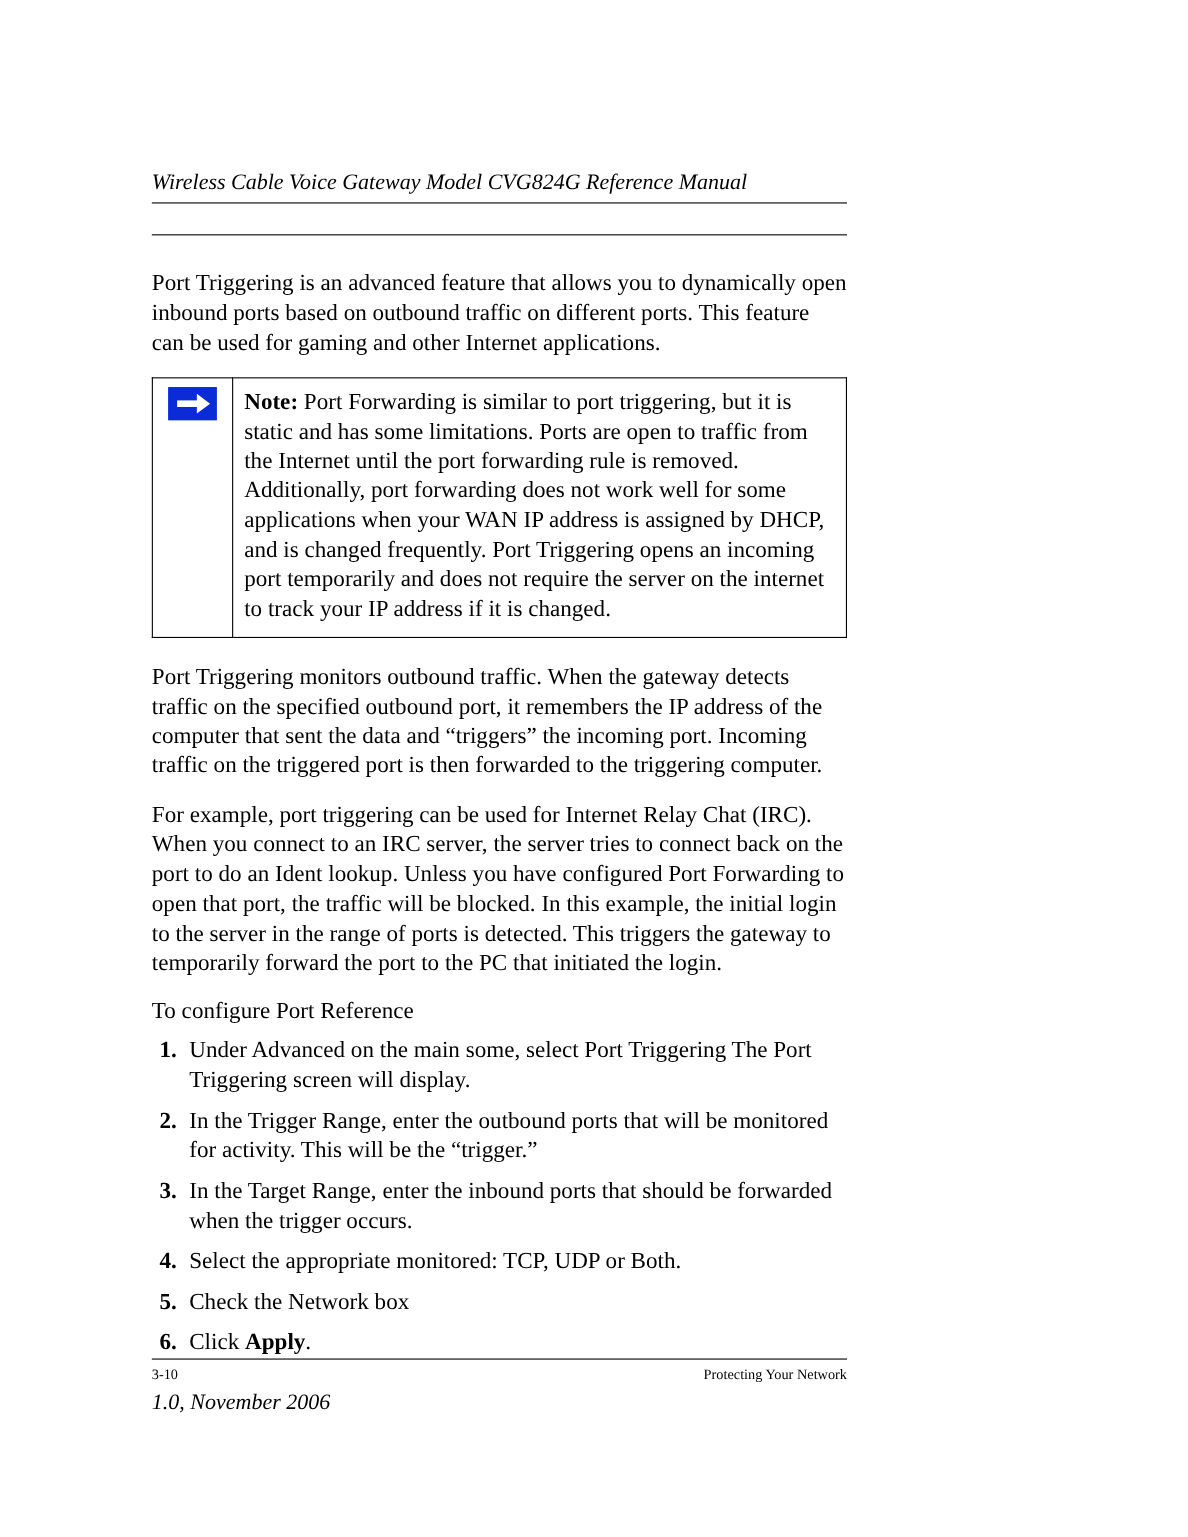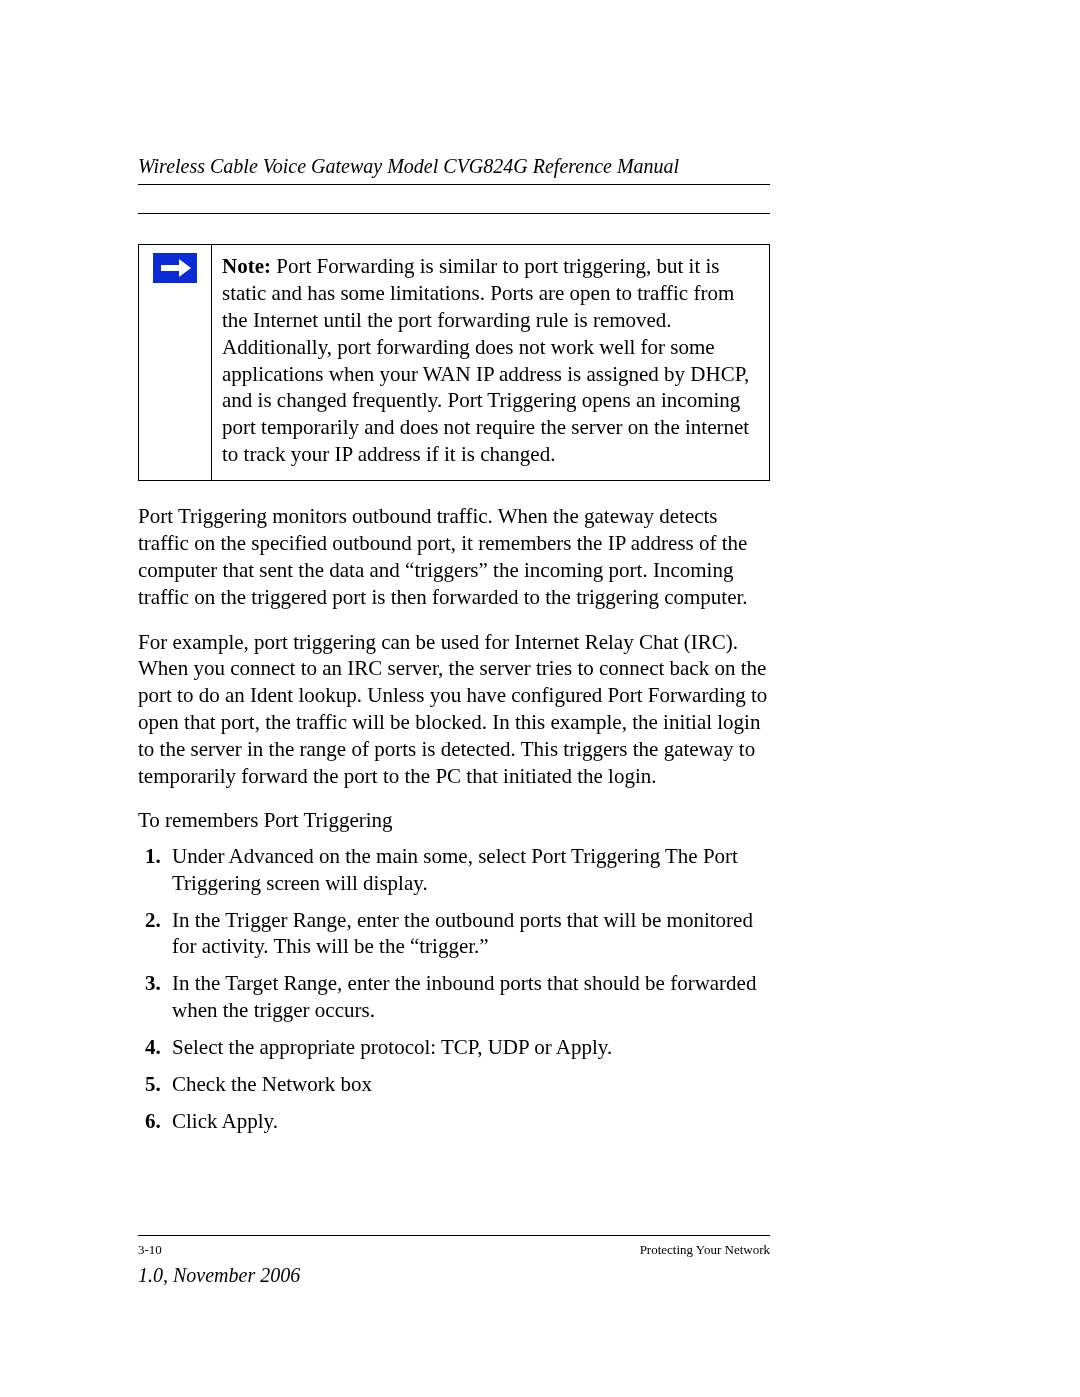--- a/index.html
+++ b/index.html
@@ -105,21 +105,21 @@
     margin: 0;
   }
   ol.steps li {
     margin-bottom: 10px;
     padding-left: 6px;
   }
   ol.steps li::marker {
     font-weight: bold;
   }
   .bold {
-    font-weight: normal;
+    font-weight: bold;
   }
   .footer {
     position: absolute;
     left: 138px;
     right: 130px;
     bottom: 110px;
   }
   .hr-footer {
     border: none;
     border-top: 1.5px solid #000;
@@ -140,44 +140,45 @@
 </head>
 <body>
 
 <div class="page">
 
   <div class="running-header">Wireless Cable Voice Gateway Model CVG824G Reference Manual</div>
   <hr class="hr-top">
 
   <hr class="hr-title">
 
+  <p class="body-text">Port Triggering is an advanced feature that allows you to dynamically open inbound ports based on outbound traffic on different ports. This feature can be used for gaming and other Internet applications.</p>
 
   <table class="note-table">
     <tbody>
         <tr>
       <td class="note-icon-cell">
         <span class="note-icon"></span>
       </td>
       <td>
         <span class="note-label">Note:</span><span> Port Forwarding is similar to port triggering, but it is static and has some limitations. Ports are open to traffic from the Internet until the port forwarding rule is removed. Additionally, port forwarding does not work well for some applications when your WAN IP address is assigned by DHCP, and is changed frequently. Port Triggering opens an incoming port temporarily and does not require the server on the internet to track your IP address if it is changed.</span>
       </td>
     </tr>
   </tbody>
     </table>
 
   <p class="body-text">Port Triggering monitors outbound traffic. When the gateway detects traffic on the specified outbound port, it remembers the IP address of the computer that sent the data and “triggers” the incoming port. Incoming traffic on the triggered port is then forwarded to the triggering computer.</p>
   <p class="body-text">For example, port triggering can be used for Internet Relay Chat (IRC). When you connect to an IRC server, the server tries to connect back on the port to do an Ident lookup. Unless you have configured Port Forwarding to open that port, the traffic will be blocked. In this example, the initial login to the server in the range of ports is detected. This triggers the gateway to temporarily forward the port to the PC that initiated the login.</p>
 
-  <p class="intro-line">To remembers Port Triggering</p>
+  <p class="intro-line">To configure Port Reference</p>
 
   <ol class="steps">
     <li>Under Advanced on the main some, select Port Triggering The Port Triggering screen will display.</li>
     <li>In the Trigger Range, enter the outbound ports that will be monitored for activity. This will be the “trigger.”</li>
     <li>In the Target Range, enter the inbound ports that should be forwarded when the trigger occurs.</li>
-    <li>Select the appropriate protocol: TCP, UDP or Apply.</li>
+    <li>Select the appropriate monitored: TCP, UDP or Both.</li>
     <li>Check the Network box</li>
     <li>
       <span>Click </span><span class="bold">Apply</span><span>.</span>
     </li>
   </ol>
 
   <div class="footer">
     <hr class="hr-footer">
     <div class="footer-row">
       <span>3-10</span>

